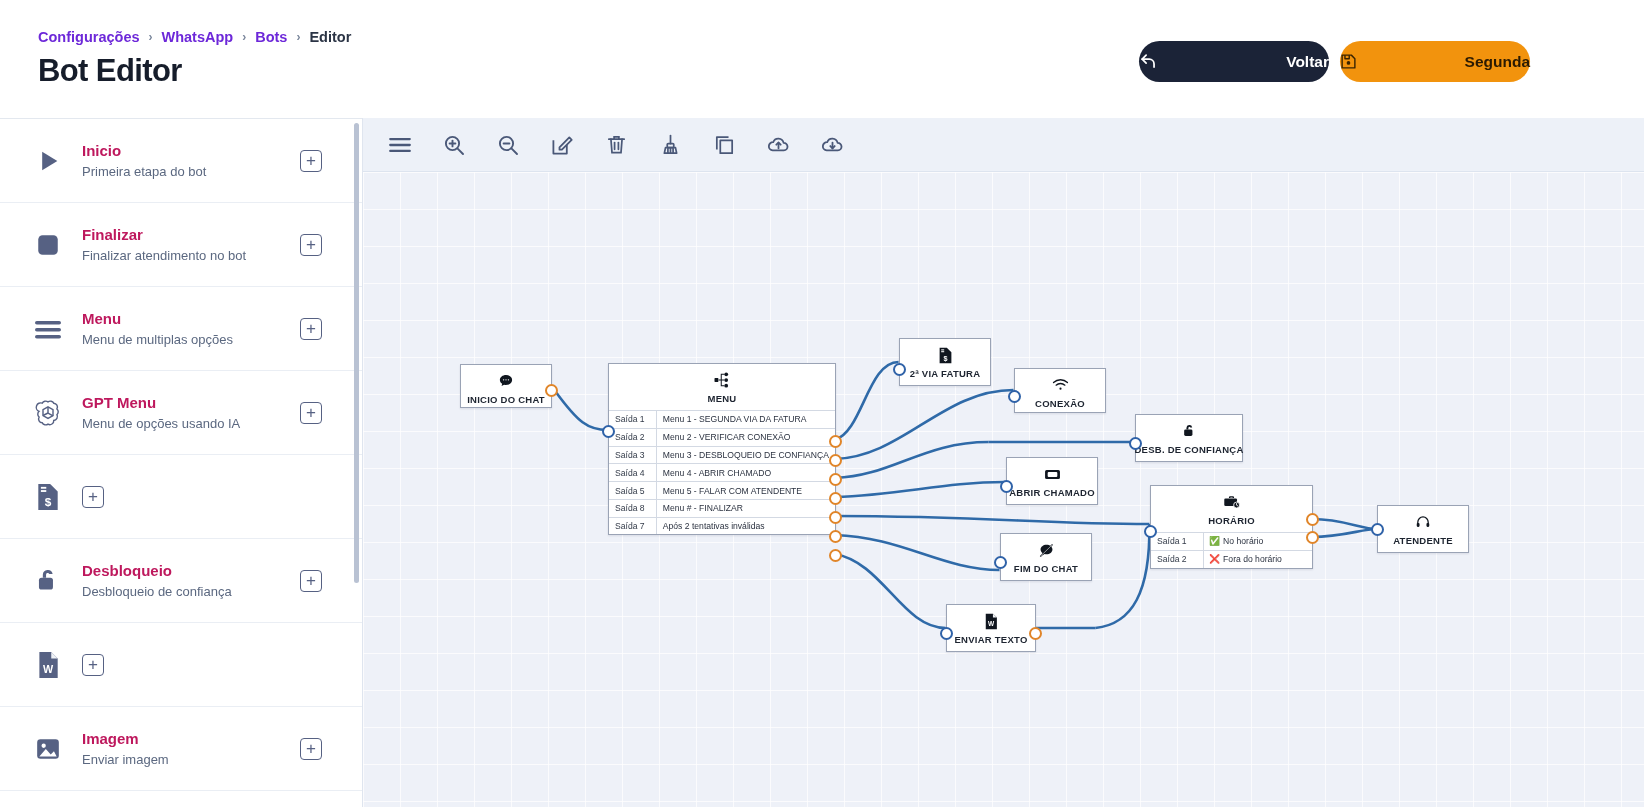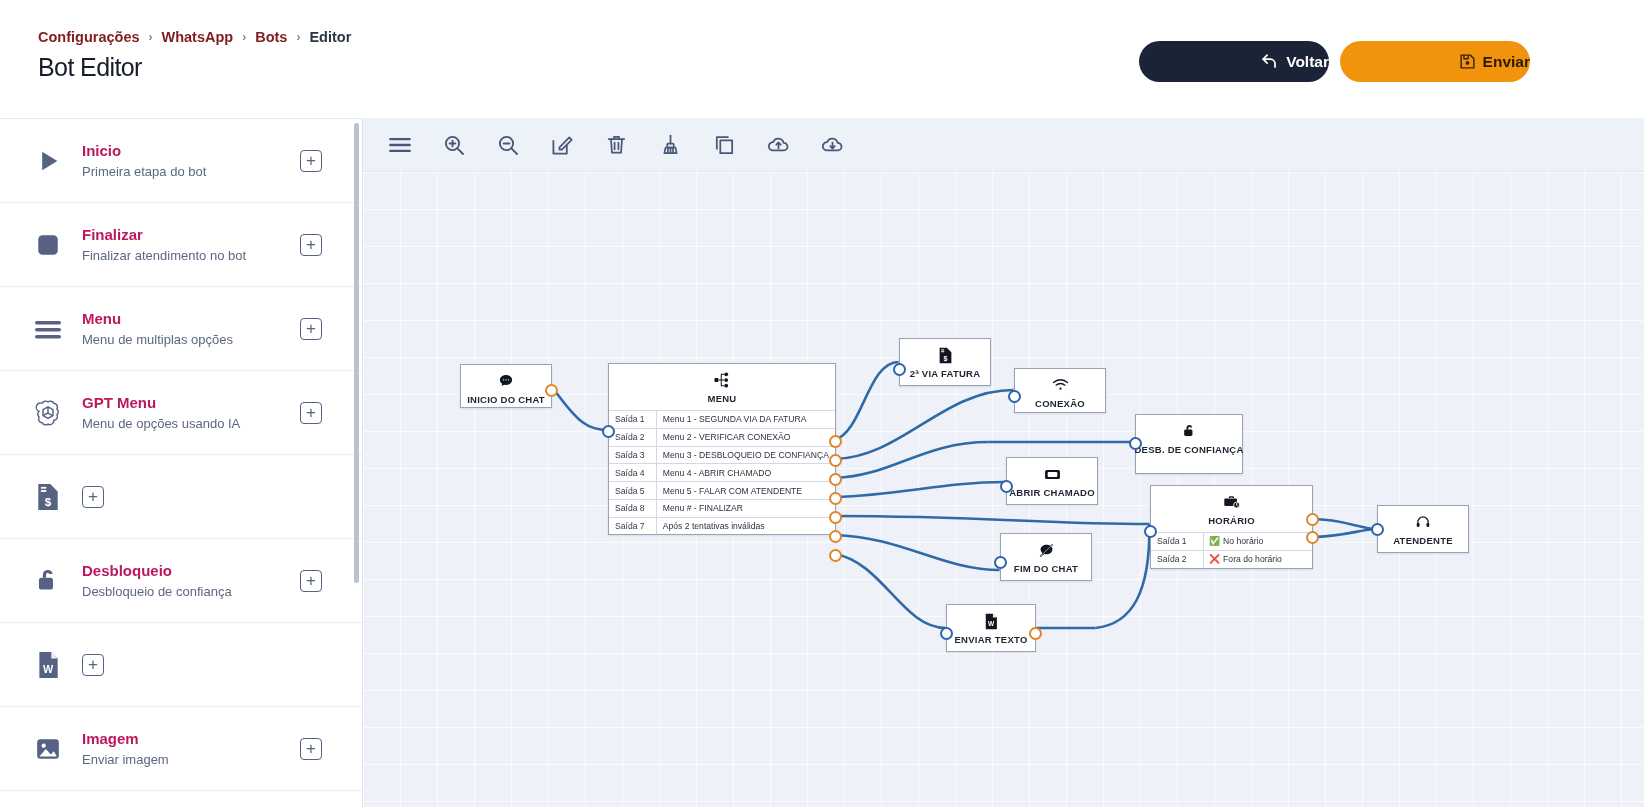--- a/index.html
+++ b/index.html
@@ -10,35 +10,35 @@
     overflow: hidden;
   }
 
   
   .page-header { position: relative; height: 118px; background: #fff; }
   .breadcrumb {
     position: absolute; left: 38px; top: 29px;
     font-size: 14.5px; font-weight: 700;
     display: flex; align-items: center; gap: 9px;
   }
-  .bc-link { color: #7f1d1d; text-decoration: none; }
+  .bc-link { color: #6d28d9; text-decoration: none; }
   .bc-current { color: #2b3445; }
   .bc-sep { color: #7b879c; font-size: 12px; font-weight: 700; }
   .page-title {
     position: absolute; left: 38px; top: 53px;
-    font-size: 25px; font-weight: 400; color: #161d2b;
+    font-size: 31px; font-weight: 700; color: #161d2b;
     letter-spacing: -0.6px;
   }
   .header-actions {
     position: absolute; right: 114px; top: 41px;
     display: flex; gap: 11px;
   }
   .btn {
     height: 41px; border: none; border-radius: 21px;
-    display: flex; align-items: center; justify-content: flex-end; gap: 7px;
+    display: flex; align-items: center; justify-content: space-between; gap: 7px;
     font-size: 15.5px; font-weight: 700; cursor: pointer;
     font-family: "Liberation Sans", sans-serif;
   }
   .btn-back { width: 190px; background: #1b2337; color: #fff; }
   .btn-save { width: 190px; background: #f2930d; color: #2b1a02; }
   .btn svg { display: block; }
 
   
   .body-area { position: relative; height: 689px; display: flex; }
 
@@ -173,21 +173,21 @@
       <span>Voltar</span>
     </button>
     <button class="btn btn-save">
       <span>
         <svg width="17" height="17" viewBox="0 0 24 24" fill="none" stroke="#3a2402" stroke-width="2" stroke-linejoin="round">
           <path d="M3 3h13l5 5v13H3z"></path>
           <circle cx="12" cy="14" r="2.6" fill="#3a2402" stroke="none"></circle>
           <path d="M7 3v5h6V3"></path>
         </svg>
       </span>
-      <span>Enviar</span>
+      <span>Segunda</span>
     </button>
   </div>
 </div>
 
 <div class="body-area">
 
   <div class="sidebar">
     <div class="sidebar-scroll">
 
       <div class="side-item">
@@ -498,21 +498,21 @@
               <path d="M2.2 5.4a14.5 14.5 0 0 1 19.6 0"></path>
               <path d="M5.8 9.2a9.3 9.3 0 0 1 12.4 0"></path>
               <circle cx="12" cy="14.2" r="1.5" fill="#10161f" stroke="none"></circle>
             </svg>
           </span>
           <span class="node-label">CONEXÃO</span>
         </div>
         <span class="port" style="left:-7px; top:21px;"></span>
       </div>
 
-      <div class="node" style="left:772px; top:242px; width:108px; height:60px;">
+      <div class="node" style="left:772px; top:242px; width:108px; height:48px;">
         <div class="node-head">
           <span class="node-ico">
             <svg width="15" height="16" viewBox="0 0 22 24" fill="#10161f">
               <path d="M6.4 9.6V7.4a4.4 4.4 0 0 1 8.7-.8h-2.9a1.55 1.55 0 0 0-2.9.8v2.2z"></path>
               <rect x="3" y="9.6" width="12.4" height="10" rx="2.2"></rect>
             </svg>
           </span>
           <span class="node-label">DESB. DE CONFIANÇA</span>
         </div>
         <span class="port" style="left:-7px; top:22px;"></span>

